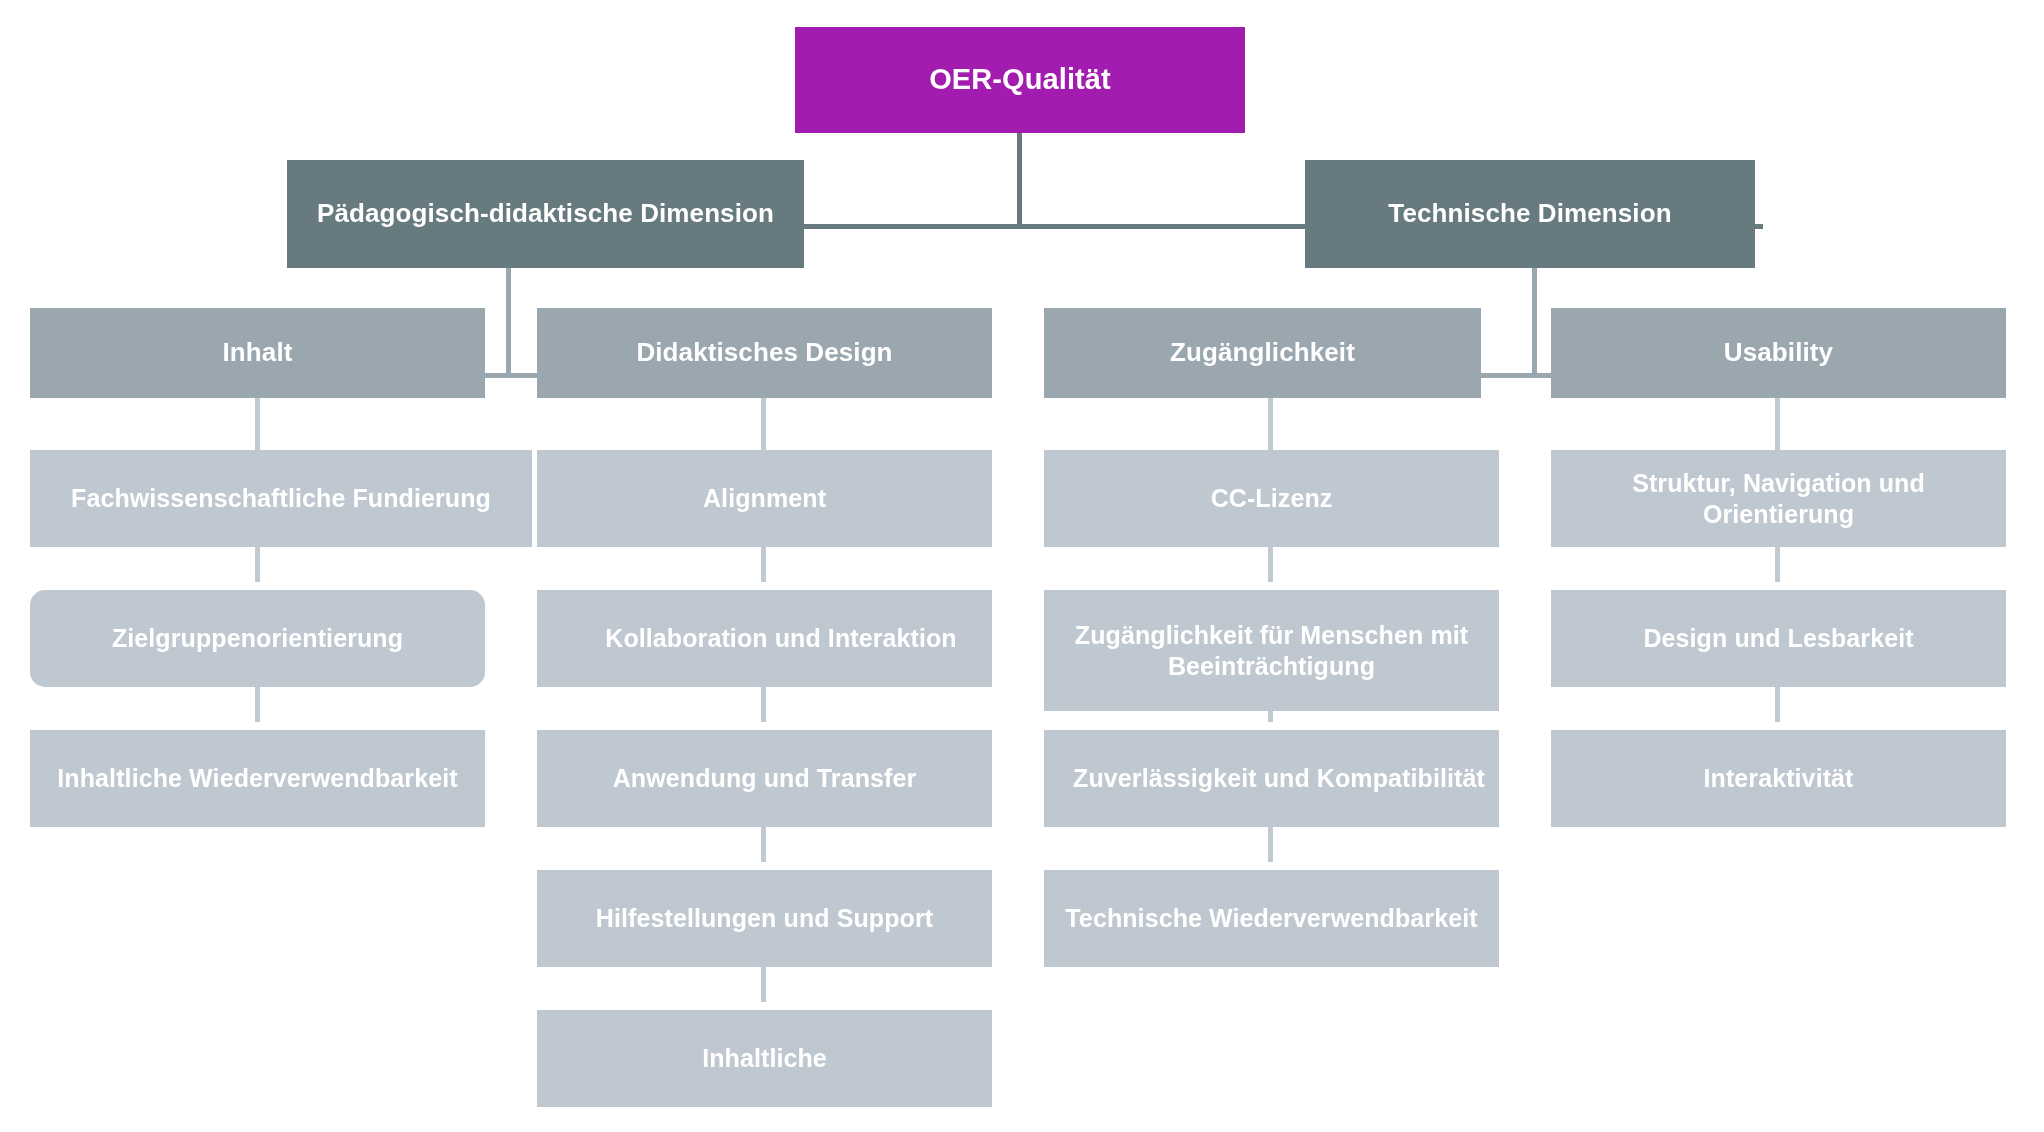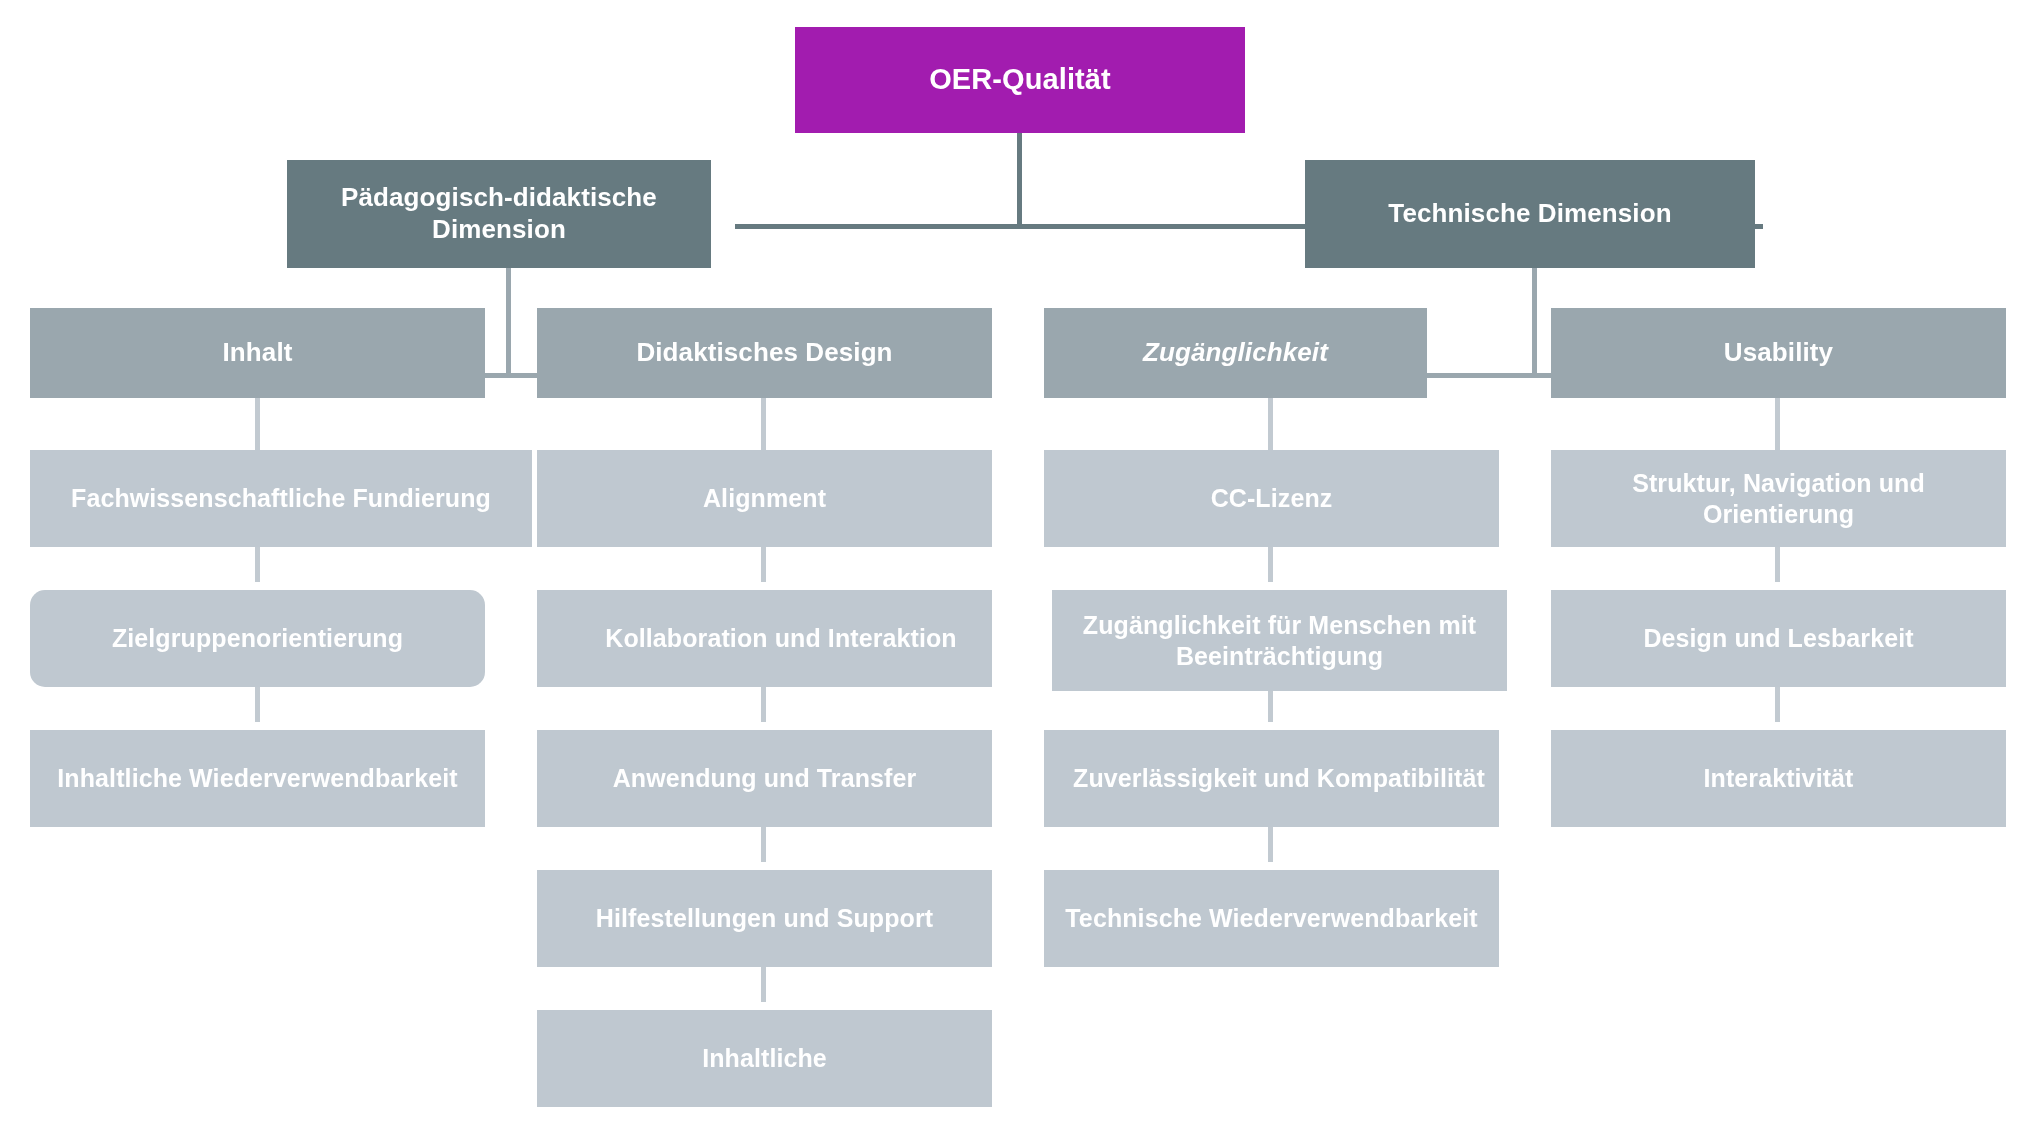--- a/index.html
+++ b/index.html
@@ -90,44 +90,44 @@
   <div class="conn conn-light" style="left:1268px; top:545px; width:5px; height:37px;"></div>
   <div class="conn conn-light" style="left:1268px; top:685px; width:5px; height:37px;"></div>
   <div class="conn conn-light" style="left:1268px; top:825px; width:5px; height:37px;"></div>
 
   <div class="conn conn-light" style="left:1775px; top:398px; width:5px; height:54px;"></div>
   <div class="conn conn-light" style="left:1775px; top:545px; width:5px; height:37px;"></div>
   <div class="conn conn-light" style="left:1775px; top:685px; width:5px; height:37px;"></div>
 
   <div class="node node-root" style="left:795px; top:27px; width:450px; height:106px;">OER-Qualität</div>
 
-  <div class="node node-dim" style="left:287px; top:160px; width:424px; height:108px;">Pädagogisch-didaktische Dimension</div>
+  <div class="node node-dim" style="left:287px; top:160px; width:517px; height:108px;">Pädagogisch-didaktische Dimension</div>
 
   <div class="node node-dim" style="left:1305px; top:160px; width:450px; height:108px;">Technische Dimension</div>
 
   <div class="node node-cat" style="left:30px; top:308px; width:455px; height:90px;">Inhalt</div>
 
   <div class="node node-cat" style="left:537px; top:308px; width:455px; height:90px;">Didaktisches Design</div>
 
-  <div class="node node-cat" style="left:1044px; top:308px; width:383px; height:90px;font-style:italic;">Zugänglichkeit</div>
+  <div class="node node-cat" style="left:1044px; top:308px; width:437px; height:90px;">Zugänglichkeit</div>
 
   <div class="node node-cat" style="left:1551px; top:308px; width:455px; height:90px;">Usability</div>
 
   <div class="node node-leaf" style="left:30px; top:450px; width:502px; height:97px;">Fachwissenschaftliche Fundierung</div>
   <div class="node node-leaf" style="left:30px; top:590px; width:455px; height:97px;border-radius:15px;">Zielgruppenorientierung</div>
   <div class="node node-leaf" style="left:30px; top:730px; width:455px; height:97px;">Inhaltliche Wiederverwendbarkeit</div>
 
   <div class="node node-leaf" style="left:537px; top:450px; width:455px; height:97px;">Alignment</div>
   <div class="node node-leaf" style="left:537px; top:590px; width:455px; height:97px;padding-left:43px;">Kollaboration und Interaktion</div>
   <div class="node node-leaf" style="left:537px; top:730px; width:455px; height:97px;">Anwendung und Transfer</div>
   <div class="node node-leaf" style="left:537px; top:870px; width:455px; height:97px;">Hilfestellungen und Support</div>
   <div class="node node-leaf" style="left:537px; top:1010px; width:455px; height:97px;">Inhaltliche</div>
 
   <div class="node node-leaf" style="left:1044px; top:450px; width:455px; height:97px;">CC-Lizenz</div>
-  <div class="node node-leaf" style="left:1044px; top:590px; width:455px; height:101px;margin-left:8px;">Zugänglichkeit für Menschen mit Beeinträchtigung</div>
+  <div class="node node-leaf" style="left:1044px; top:590px; width:455px; height:121px;">Zugänglichkeit für Menschen mit Beeinträchtigung</div>
   <div class="node node-leaf" style="left:1044px; top:730px; width:455px; height:97px;padding-left:25px;">Zuverlässigkeit und Kompatibilität</div>
   <div class="node node-leaf" style="left:1044px; top:870px; width:455px; height:97px;">Technische Wiederverwendbarkeit</div>
 
   <div class="node node-leaf" style="left:1551px; top:450px; width:455px; height:97px;">Struktur, Navigation und Orientierung</div>
   <div class="node node-leaf" style="left:1551px; top:590px; width:455px; height:97px;">Design und Lesbarkeit</div>
   <div class="node node-leaf" style="left:1551px; top:730px; width:455px; height:97px;">Interaktivität</div>
 
 </div>
 
 </body></html>

